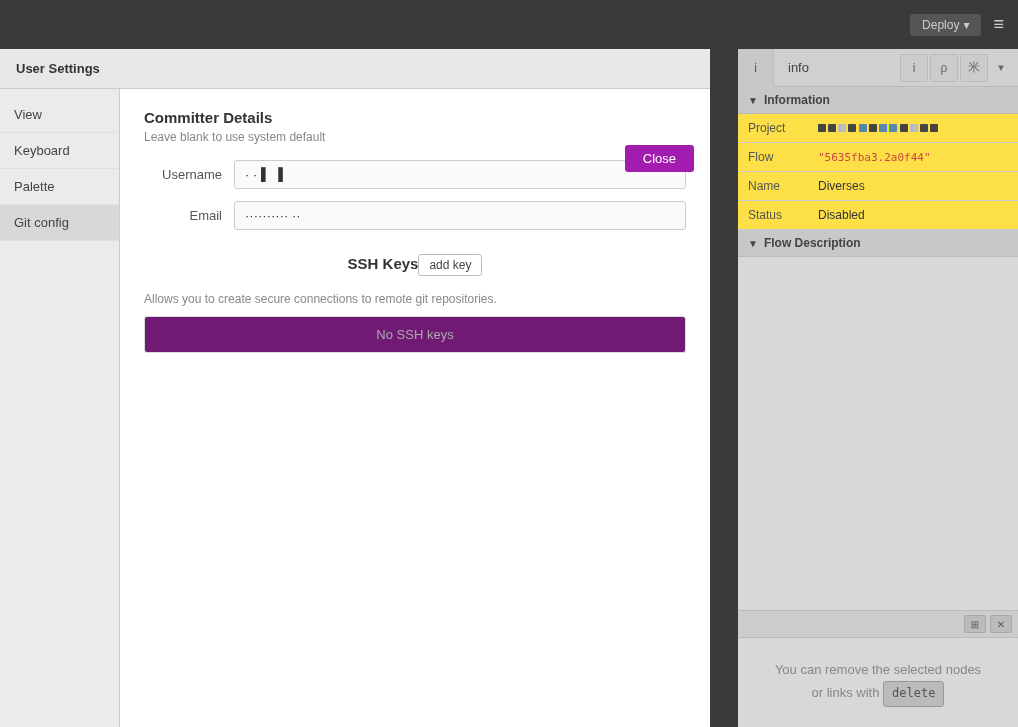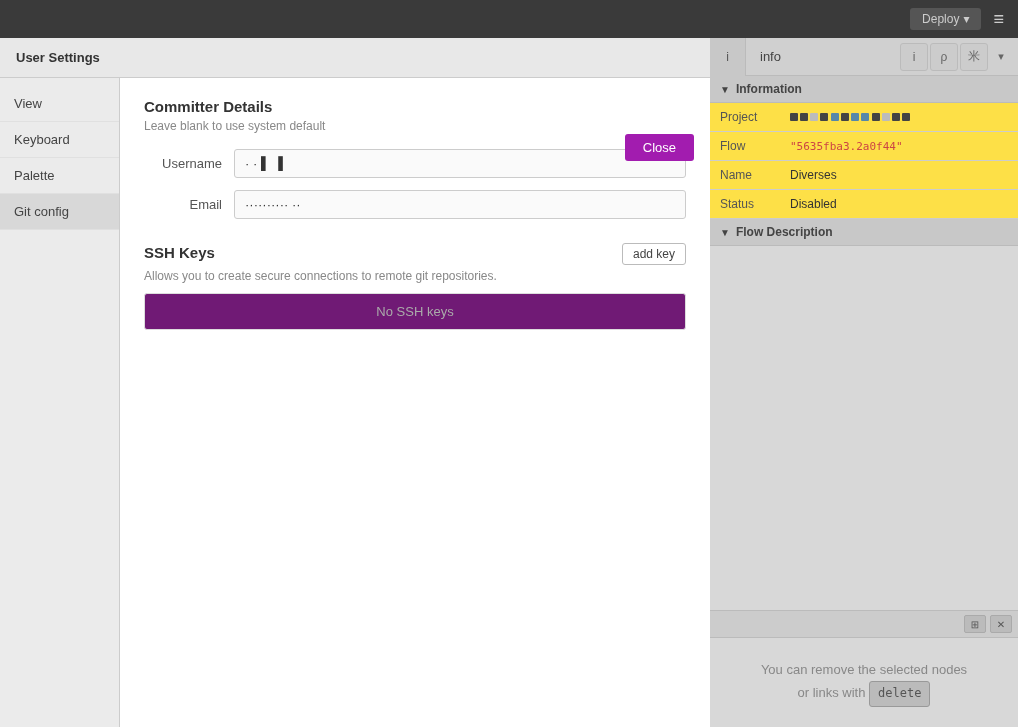--- a/index.html
+++ b/index.html
@@ -10,21 +10,21 @@
       width: 1018px;
       height: 727px;
       overflow: hidden;
       display: flex;
       flex-direction: column;
     }
 
     
     .topbar {
       background: #3a3a3a;
-      height: 38px;
+      height: 49px;
       display: flex;
       align-items: center;
       justify-content: flex-end;
       padding: 0 8px;
       gap: 6px;
       flex-shrink: 0;
     }
     .deploy-btn {
       background: #555;
       color: #ccc;
@@ -44,20 +44,21 @@
       font-size: 18px;
       cursor: pointer;
       padding: 2px 6px;
     }
 
     
     .main-area {
       display: flex;
       flex: 1;
       overflow: hidden;
+      gap: 28px;
     }
 
     
     .left-panel {
       background: #f0f0f0;
       width: 710px;
       display: flex;
       flex-direction: column;
       flex-shrink: 0;
     }
@@ -153,22 +154,22 @@
       color: #333;
       background: #fafafa;
     }
 
     .ssh-section {
       margin-top: 24px;
     }
     .ssh-header {
       display: flex;
       align-items: center;
-      justify-content: space-between;
-      margin-bottom: 4px;
+      justify-content: center;
+      margin-bottom: 16px;
     }
     .ssh-subtitle {
       font-size: 12px;
       color: #888;
       margin-bottom: 10px;
     }
     .add-key-btn {
       background: #fff;
       border: 1px solid #bbb;
       border-radius: 3px;

